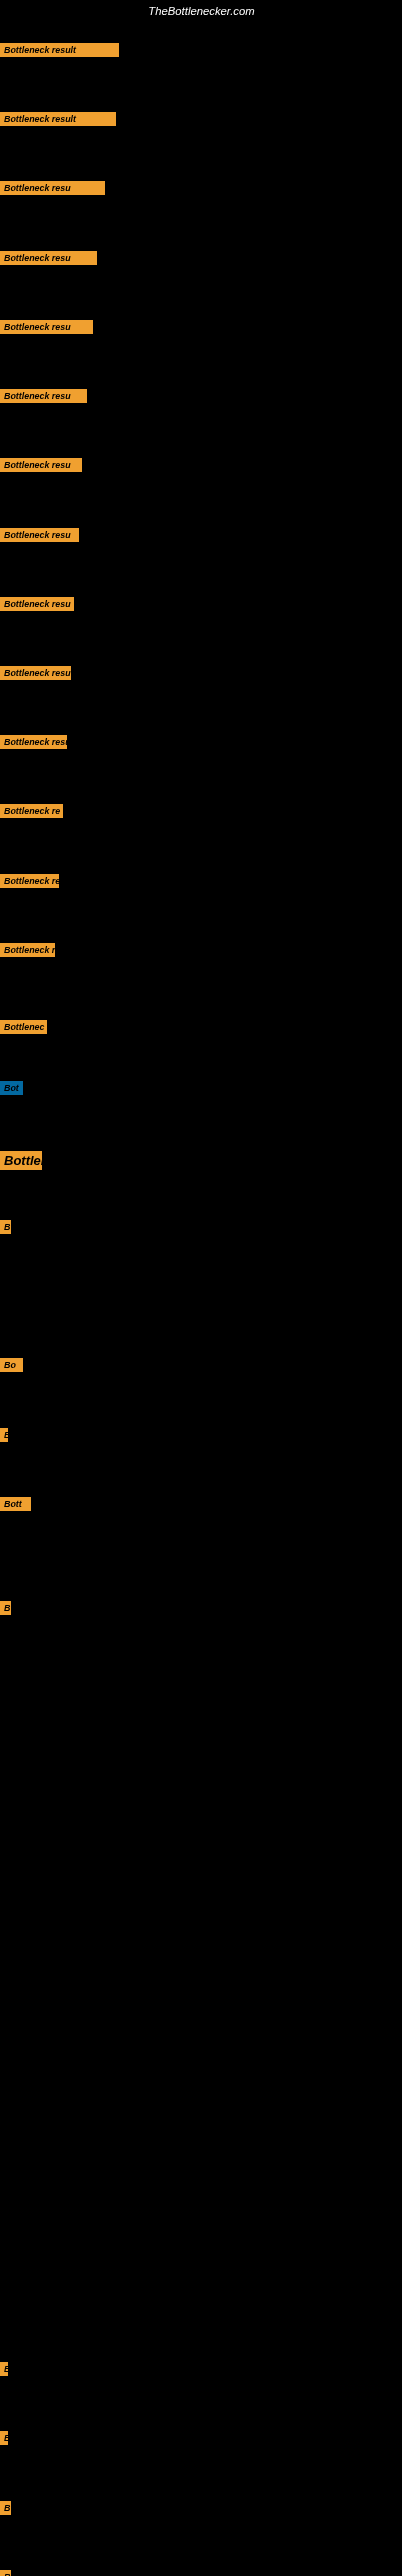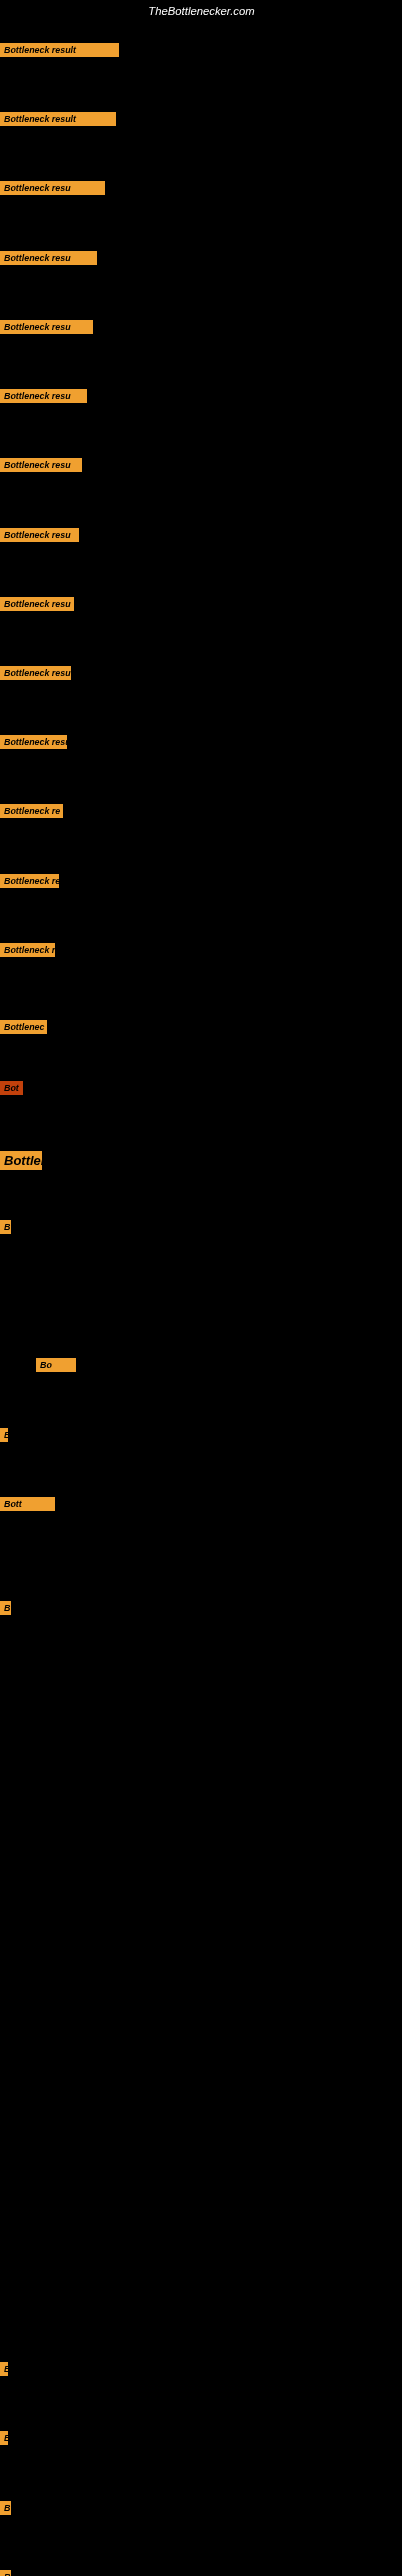--- a/index.html
+++ b/index.html
@@ -70,36 +70,36 @@
     <div style="position: absolute; top: 852px; left: 0px; display: flex; align-items: center;">
       <div style="background-color: rgb(240, 160, 48); color: rgb(0, 0, 0); font-size: 8.9px; font-weight: bold; padding: 2.4px 4px; white-space: nowrap; overflow: hidden; width: 59px; display: inline-block;">Bottleneck re</div>
     </div>
     <div style="position: absolute; top: 921px; left: 0px; display: flex; align-items: center;">
       <div style="background-color: rgb(240, 160, 48); color: rgb(0, 0, 0); font-size: 8.9px; font-weight: bold; padding: 2.4px 4px; white-space: nowrap; overflow: hidden; width: 55px; display: inline-block;">Bottleneck re</div>
     </div>
     <div style="position: absolute; top: 990px; left: 0px; display: flex; align-items: flex-end; margin-top: 8px;">
       <div style="background-color: rgb(240, 160, 48); color: rgb(0, 0, 0); font-size: 8.9px; font-weight: bold; padding: 2.4px 4px; white-space: nowrap; overflow: hidden; width: 47px; display: inline-block;">Bottlenec</div>
     </div>
     <div style="position: absolute; top: 1059px; left: 0px; display: flex; align-items: center;">
-      <div style="background-color: #c2410c; color: rgb(0, 0, 0); font-size: 8.9px; font-weight: bold; padding: 2.4px 4px; white-space: nowrap; overflow: hidden; width: 22.5px; display: inline-block;">Bot</div>
+      <div style="background-color: #0369a1; color: rgb(0, 0, 0); font-size: 8.9px; font-weight: bold; padding: 2.4px 4px; white-space: nowrap; overflow: hidden; width: 22.5px; display: inline-block;">Bot</div>
     </div>
     <div style="position: absolute; top: 1129px; left: 0px; display: flex; align-items: center;">
       <div style="background-color: rgb(240, 160, 48); color: rgb(0, 0, 0); font-size: 13px; font-weight: bold; padding: 2.4px 4px; white-space: nowrap; overflow: hidden; width: 42px; display: inline-block;">Bottlen</div>
     </div>
     <div style="position: absolute; top: 1198px; left: 0px; display: flex; align-items: center;">
       <div style="background-color: rgb(240, 160, 48); color: rgb(0, 0, 0); font-size: 8.9px; font-weight: bold; padding: 2.4px 4px; white-space: nowrap; overflow: hidden; width: 11.3px; display: inline-block;">B</div>
     </div>
     <div style="position: absolute; top: 1336px; left: 0px; display: flex; align-items: center;">
-      <div style="background-color: rgb(240, 160, 48); color: rgb(0, 0, 0); font-size: 8.9px; font-weight: bold; padding: 2.4px 4px; white-space: nowrap; overflow: hidden; width: 40px; display: inline-block; margin-left: 36px;">Bo</div>
+      <div style="background-color: rgb(240, 160, 48); color: rgb(0, 0, 0); font-size: 8.9px; font-weight: bold; padding: 2.4px 4px; white-space: nowrap; overflow: hidden; width: 23px; display: inline-block;">Bo</div>
     </div>
     <div style="position: absolute; top: 1406px; left: 0px; display: flex; align-items: center;">
       <div style="background-color: rgb(240, 160, 48); color: rgb(0, 0, 0); font-size: 8.9px; font-weight: bold; padding: 2.4px 4px; white-space: nowrap; overflow: hidden; width: 6.4px; display: inline-block;">B</div>
     </div>
     <div style="position: absolute; top: 1475px; left: 0px; display: flex; align-items: center;">
-      <div style="background-color: rgb(240, 160, 48); color: rgb(0, 0, 0); font-size: 8.9px; font-weight: bold; padding: 2.4px 4px; white-space: nowrap; overflow: hidden; width: 55px; display: inline-block;">Bott</div>
+      <div style="background-color: rgb(240, 160, 48); color: rgb(0, 0, 0); font-size: 8.9px; font-weight: bold; padding: 2.4px 4px; white-space: nowrap; overflow: hidden; width: 31px; display: inline-block;">Bott</div>
     </div>
     <div style="position: absolute; top: 1579px; left: 0px; display: flex; align-items: center;">
       <div style="background-color: rgb(240, 160, 48); color: rgb(0, 0, 0); font-size: 8.9px; font-weight: bold; padding: 2.4px 4px; white-space: nowrap; overflow: hidden; width: 11.3px; display: inline-block;">B</div>
     </div>
     <div style="position: absolute; top: 2340px; left: 0px; display: flex; align-items: center;">
       <div style="background-color: rgb(240, 160, 48); color: rgb(0, 0, 0); font-size: 8.9px; font-weight: bold; padding: 2.4px 4px; white-space: nowrap; overflow: hidden; width: 6.4px; display: inline-block;">B</div>
     </div>
     <div style="position: absolute; top: 2409px; left: 0px; display: flex; align-items: center;">
       <div style="background-color: rgb(240, 160, 48); color: rgb(0, 0, 0); font-size: 8.9px; font-weight: bold; padding: 2.4px 4px; white-space: nowrap; overflow: hidden; width: 6.4px; display: inline-block;">B</div>
     </div>

